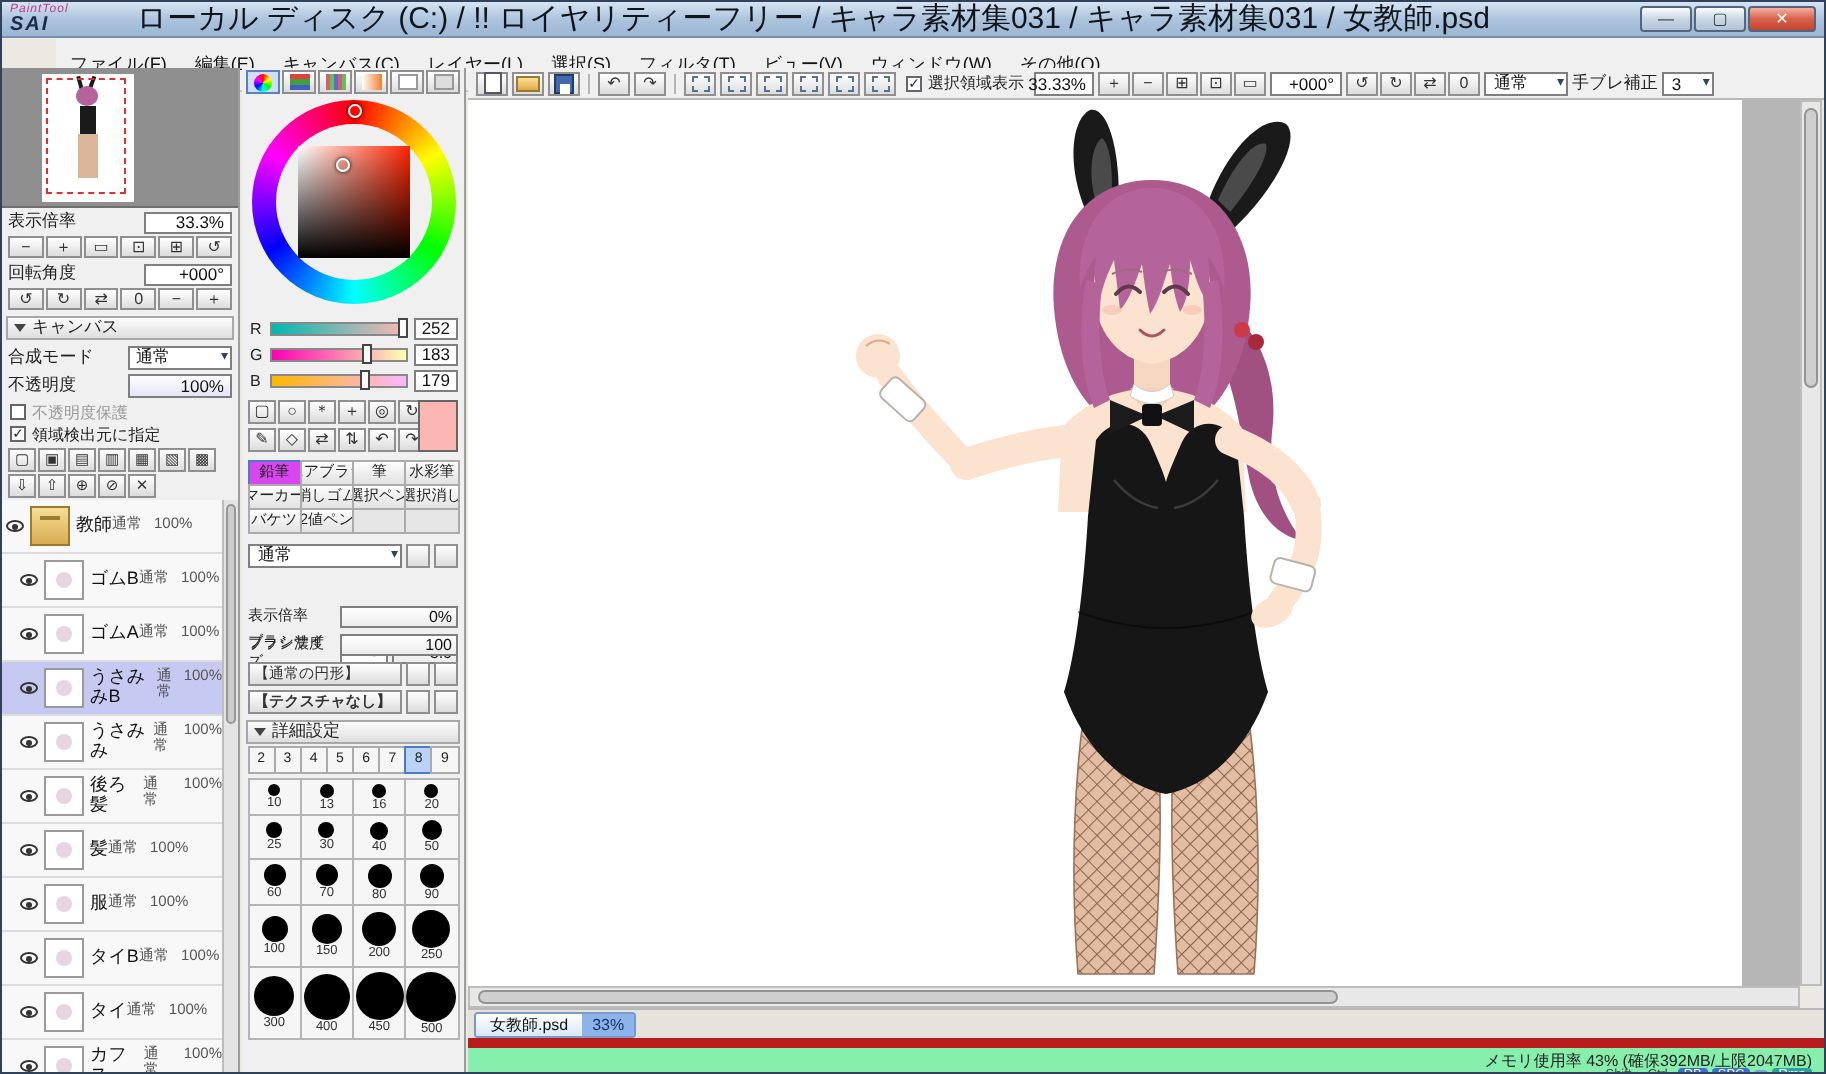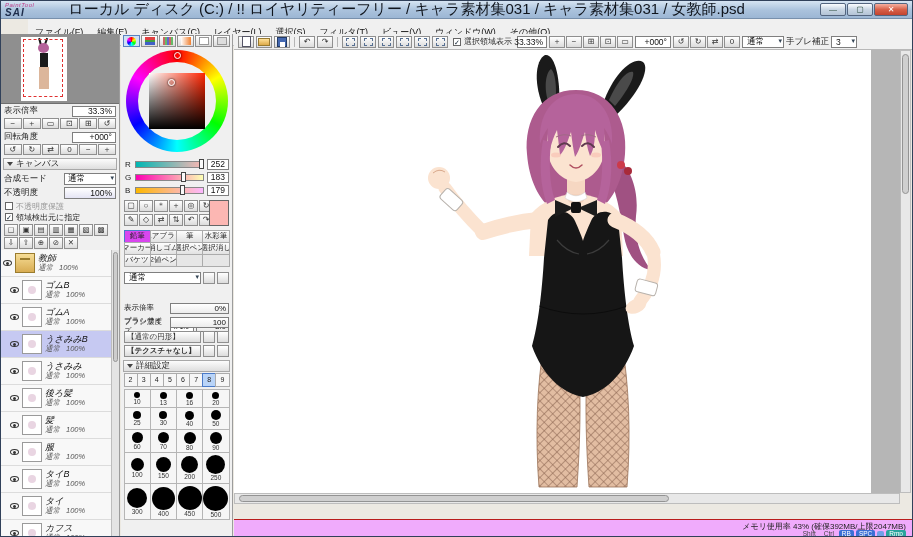--- a/index.html
+++ b/index.html
@@ -54,21 +54,21 @@
   .layer-list{position:absolute;left:0;top:216px;right:8px;bottom:0;overflow:hidden;background:#fafafa;}
   .layer-row{height:27px;border-bottom:1px solid #dcdcdc;display:flex;align-items:center;background:#f8f8f8;padding-left:2px;gap:3px;}
   .layer-row.selected{background:#c6c9f2;}
   .layer-row.child{padding-left:9px;}
   .eye{width:9px;height:6px;border:1px solid #333;border-radius:50%;position:relative;flex:none;}
   .eye::after{content:"";position:absolute;left:2px;top:0.5px;width:3px;height:3px;border-radius:50%;background:#333;}
   .thumb{width:20px;height:20px;background:#fff;border:1px solid #9a9a9a;flex:none;position:relative;}
   .thumb::after{content:"";position:absolute;left:5px;top:5px;width:8px;height:8px;border-radius:50%;background:#e9d5e2;}
   .layer-row.folder .thumb{background:linear-gradient(#f6dd96,#d8ac52);border-color:#9a7c2e;}
   .layer-row.folder .thumb::after{background:transparent;border-top:2px solid #9a7c2e;width:10px;height:0;border-radius:0;left:4px;top:4px;}
-  .l-text{display:flex;flex-direction:column;line-height:1.1;font-style:italic;}
+  .l-text{display:flex;flex-direction:row;line-height:1.1;}
   .l-name{font-size:9px;color:#111;}
   .l-sub{font-size:7.5px;color:#555;display:flex;gap:6px;}
   .list-scroll{position:absolute;right:0;top:216px;width:8px;bottom:0;background:#e4e4e4;border-left:1px solid #bdbdbd;}
   .list-thumb{position:absolute;left:1px;right:1px;top:2px;height:110px;background:#cdcdcd;border:1px solid #979797;border-radius:3px;}
 
   
   #color-panel{position:absolute;left:120px;top:33px;width:112px;bottom:0;background:#f0f0f0;border-right:1px solid #9c9c9c;}
   .toggles{position:absolute;left:2px;right:2px;top:1px;height:13px;display:flex;gap:1px;}
   .toggles .btn{flex:1;height:12px;}
   .toggles .btn.on{background:#cfe0f6;border-color:#5a82c0;}
@@ -133,21 +133,21 @@
   .viewport{position:absolute;left:0;top:16px;width:637px;height:443px;background:#fff;overflow:hidden;}
   .canvas-margin{position:absolute;left:637px;top:16px;width:29px;height:443px;background:#b6b6b6;}
   .vscroll{position:absolute;left:666px;top:16px;width:11px;height:443px;background:#e8e8e8;border:1px solid #bdbdbd;}
   .vthumb{position:absolute;left:1px;right:1px;top:3px;height:140px;background:#cfcfcf;border:1px solid #939393;border-radius:4px;}
   .hscroll{position:absolute;left:0;top:459px;width:666px;height:11px;background:#e8e8e8;border:1px solid #bdbdbd;}
   .hthumb{position:absolute;top:1px;bottom:1px;left:4px;width:430px;background:#cfcfcf;border:1px solid #939393;border-radius:4px;}
   .tabbar{position:absolute;left:0;top:470px;right:0;height:15px;background:#e6e3dc;border-top:1px solid #b8b8b8;display:flex;align-items:center;}
   .doc-tab{margin-left:3px;height:13px;border:1px solid #7a98c8;border-radius:2px;display:flex;overflow:hidden;}
   .tab-name{background:linear-gradient(#ffffff,#d8e8fa);font-size:8px;color:#111;display:flex;align-items:center;padding:0 7px;}
   .tab-zoom{width:26px;background:#8cb4ea;font-size:8px;color:#13305c;display:flex;align-items:center;justify-content:center;}
-  .statusbar{position:absolute;left:0;top:485px;right:0;bottom:0;background:#f0abfc;border-top:1px solid #b91c1c;padding-left:40px;}
+  .statusbar{position:absolute;left:0;top:485px;right:0;bottom:0;background:#86efac;border-top:5px solid #b91c1c;padding-left:40px;}
   .mem{position:absolute;right:6px;top:1px;font-size:8px;color:#222;}
   .chips{position:absolute;right:6px;top:10px;display:flex;align-items:center;gap:2px;}
   .chip{font-size:6.5px;line-height:1;padding:1px 3px;border-radius:2px;}
   .chip.plain{color:#444;}
   .chip.blue{background:#3b6fd6;color:#fff;}
   .chip.teal{background:#28a49c;color:#fff;}
   .chip.mini-blue{background:#6fa0e8;width:7px;height:7px;padding:0;}
 </style>
 </head>
 <body>
@@ -756,20 +756,26 @@
       </svg>
     </div>
     <div class="canvas-margin"></div>
     <div class="vscroll">
       <div class="vthumb"></div>
     </div>
     <div class="hscroll">
       <div class="hthumb"></div>
     </div>
 
+    <div class="tabbar">
+      <div class="doc-tab">
+        <span class="tab-name">女教師.psd</span>
+        <span class="tab-zoom">33%</span>
+      </div>
+    </div>
 
     <div class="statusbar">
       <span class="mem">メモリ使用率 43% (確保392MB/上限2047MB)</span>
       <span class="chips">
 
       <span class="chip plain">Shift</span>
           <span class="chip plain">Ctrl</span>
           <span class="chip blue">RB</span>
           <span class="chip blue">SPC</span>
           <span class="chip mini-blue"></span>

